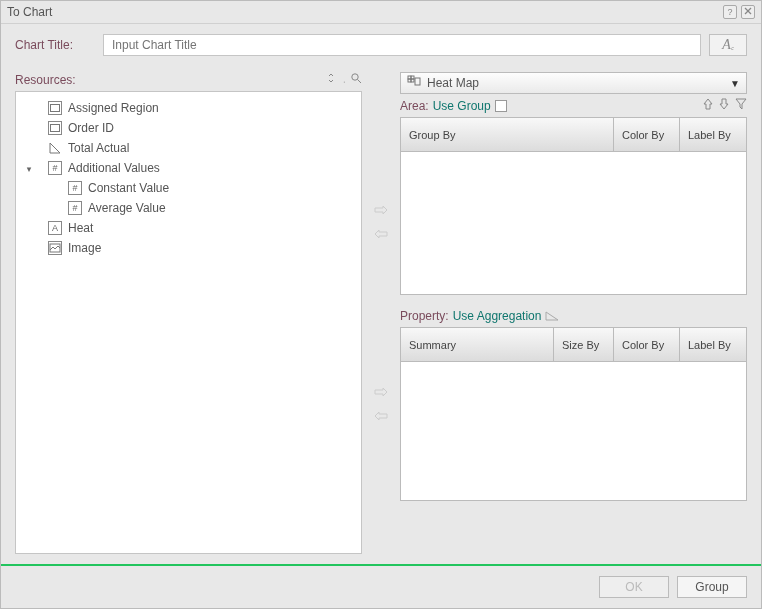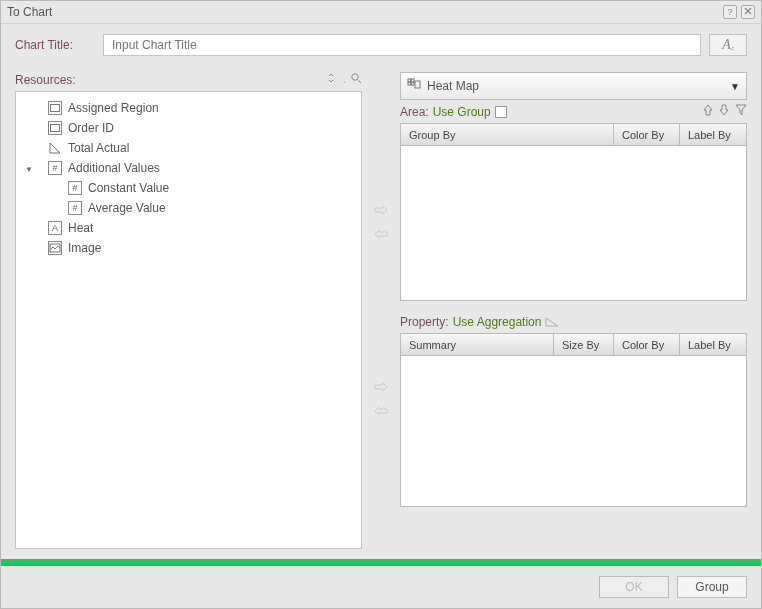--- a/index.html
+++ b/index.html
@@ -140,21 +140,21 @@
     color: #ccc;
   }
 
   .col-right {
     flex: 1;
     display: flex;
     flex-direction: column;
     gap: 4px;
   }
   .chart-type-select {
-    height: 28px;
+    height: 22px;
     border: 1px solid #bbb;
     background: linear-gradient(#fdfdfd,#eaeaea);
     display: flex;
     align-items: center;
     padding: 0 6px;
     cursor: pointer;
     justify-content: space-between;
   }
   .chart-type-select .ct-label {
     display: flex; align-items: center; gap: 6px;
@@ -174,50 +174,50 @@
     border: 1px solid #bbb;
     background: #fff;
     height: 178px;
     display: flex; flex-direction: column;
   }
   .table-container.short { height: 174px; }
   .thead {
     display: flex;
     border-bottom: 1px solid #bbb;
     background: linear-gradient(#f8f8f8,#dcdcdc);
-    height: 22px;
+    height: 34px;
   }
   .th {
     border-right: 1px solid #bbb;
     padding: 0 8px;
     display: flex; align-items: center;
     font-size: 11px;
     color: #444;
   }
   .th:last-child { border-right: none; }
   .tbody { flex: 1; background: #fff; }
 
   .footer {
     display: flex;
     justify-content: flex-end;
     gap: 8px;
     padding: 10px 14px;
-    border-top: 7px solid #22c55e;
+    border-top: 2px solid #22c55e;
   }
   .btn {
     width: 70px; height: 22px;
     border: 1px solid #bbb;
     background: #f5f5f5;
     display: flex; align-items: center; justify-content: center;
     cursor: pointer;
     font-size: 12px;
     color: #555;
   }
   .btn.disabled { color: #bbb; cursor: default; background: #eee; }
-  .muted { color: #4d7c0f; font-style: normal; }
+  .muted { color: #0f766e; font-style: normal; }
   .chk {
     width: 12px; height: 12px; border: 1px solid #999; background: #fff;
     display: inline-block;
   }
   .tri-icon { width: 14px; height: 14px; display: inline-flex; align-items:center; justify-content:center; }
 </style>
 </head>
 <body>
 
 <div class="window">

